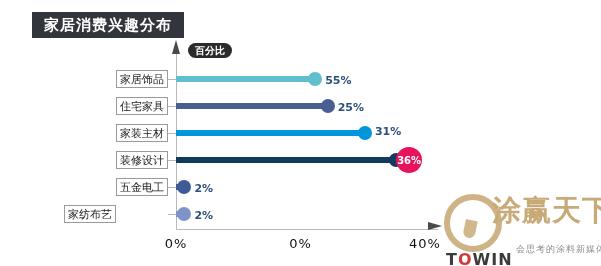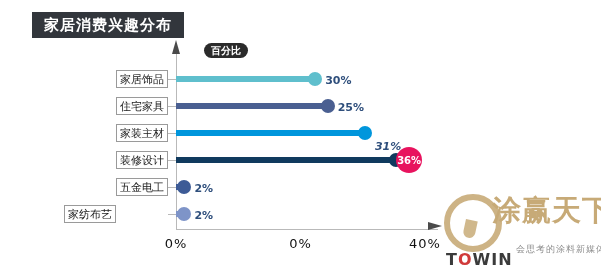--- a/index.html
+++ b/index.html
@@ -85,21 +85,20 @@
     height: 15px;
     padding: 0 7px;
     border-radius: 8px;
     background: #2b2b2b;
     color: #ffffff;
     font-size: 10px;
     font-weight: bold;
     display: flex;
     align-items: center;
     white-space: nowrap;
-    margin-left: 16px;
   }
 
   
   .row {
     position: absolute;
     left: 0;
     height: 22px;
   }
   .cat-label {
     position: absolute;
@@ -242,35 +241,35 @@
   <div id="x-axis-arrow"></div>
 
   <div id="y-axis-unit">百分比</div>
 
   <div id="plot-rows">
       <div class="row" style="top: 72px; width: 601px;">
         <div class="cat-label" style="right: 433px; top: -2px;">家居饰品</div>
         <div class="connector" style="left: 168px; width: 8px; top: 7px;"></div>
         <div class="bar" style="left: 176px; width: 143.175px; top: 4px; background: rgb(95, 191, 205);"></div>
         <div class="knob" style="left: 308.175px; top: 0px; background: rgb(95, 191, 205);"></div>
-        <div class="value-label" style="left: 325.175px; top: 3px;">30%</div>
+        <div class="value-label" style="left: 325.175px; top: 3px;">55%</div>
       </div>
       <div class="row" style="top: 99px; width: 601px;">
         <div class="cat-label" style="right: 433px; top: -2px;">住宅家具</div>
         <div class="connector" style="left: 168px; width: 8px; top: 7px;"></div>
         <div class="bar" style="left: 176px; width: 155.625px; top: 4px; background: rgb(74, 95, 145);"></div>
         <div class="knob" style="left: 320.625px; top: 0px; background: rgb(74, 95, 145);"></div>
         <div class="value-label" style="left: 337.625px; top: 3px;">25%</div>
       </div>
       <div class="row" style="top: 126px; width: 601px;">
         <div class="cat-label" style="right: 433px; top: -2px;">家装主材</div>
         <div class="connector" style="left: 168px; width: 8px; top: 7px;"></div>
         <div class="bar" style="left: 176px; width: 192.975px; top: 4px; background: rgb(0, 150, 220);"></div>
         <div class="knob" style="left: 357.975px; top: 0px; background: rgb(0, 150, 220);"></div>
-        <div class="value-label" style="left: 374.975px; top: 15px; font-style: italic;">31%</div>
+        <div class="value-label" style="left: 374.975px; top: 0;">31%</div>
       </div>
       <div class="row" style="top: 153px; width: 601px;">
         <div class="cat-label" style="right: 433px; top: -2px;">装修设计</div>
         <div class="connector" style="left: 168px; width: 8px; top: 7px;"></div>
         <div class="bar" style="left: 176px; width: 224.1px; top: 4px; background: rgb(16, 58, 94);"></div>
         <div class="knob" style="left: 389.1px; top: 0px; background: rgb(16, 58, 94);"></div>
         <div class="value-bubble" style="background: rgb(232, 19, 94); left: 396.1px; top: -6px;">36%</div>
       </div>
       <div class="row" style="top: 180px; width: 601px;">
         <div class="cat-label" style="right: 433px; top: -2px;">五金电工</div>

